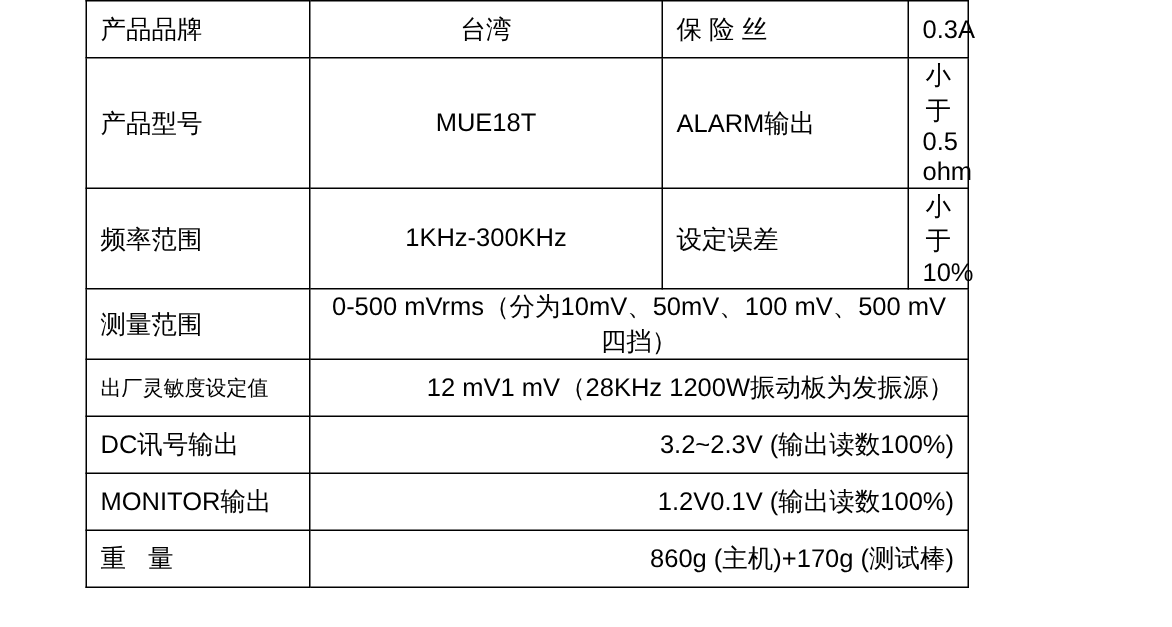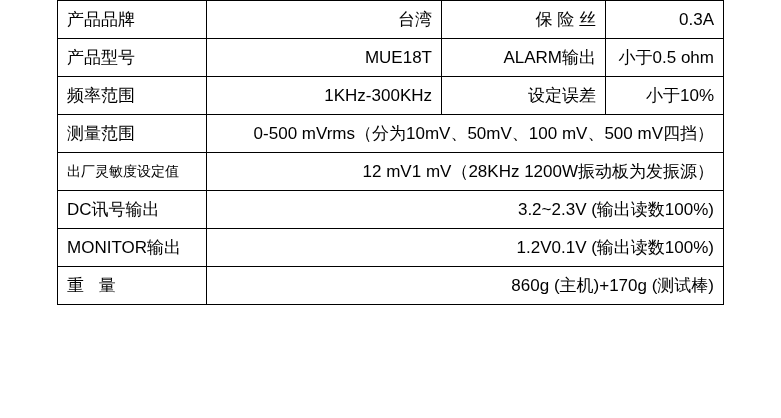--- a/index.html
+++ b/index.html
@@ -28,44 +28,44 @@
     padding-top: 10px;
     padding-bottom: 10px;
     font-family: "Liberation Serif", "DejaVu Serif", serif;
   }
   .table-wrap {
     padding: 0 57px;
     box-sizing: border-box;
   }
   table.spec {
     border-collapse: collapse;
-    width: 667px;
+    width: 589px;
     table-layout: fixed;
     border: 1px solid #000;
   }
   table.spec td {
     border: 1px solid #000;
     height: 37px;
     padding: 0 9px;
     vertical-align: middle;
     font-size: 17px;
   }
   td.label {
     font-size: 19px;
     text-align: left;
     white-space: nowrap;
   }
   td.label-center {
     font-size: 19px;
-    text-align: right;
+    text-align: left;
     white-space: nowrap;
   }
   td.value {
     font-size: 16px;
-    text-align: right;
+    text-align: center;
   }
   td.value-center {
     font-size: 16px;
     text-align: right;
   }
   td.wide-label {
     font-size: 19px;
     text-align: left;
   }
   .sp {

